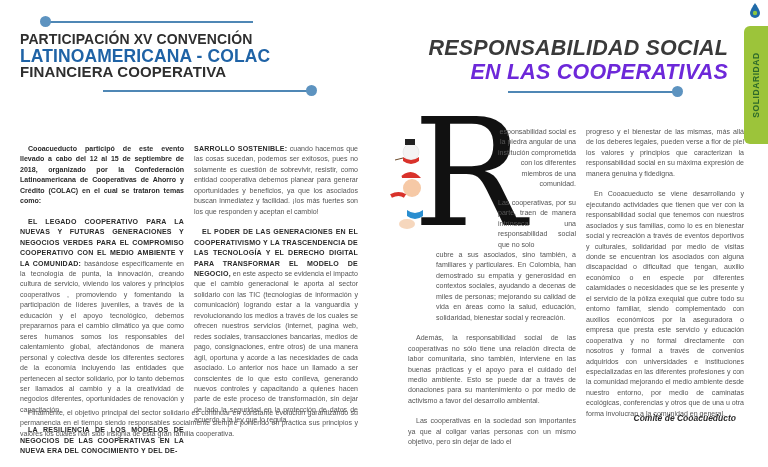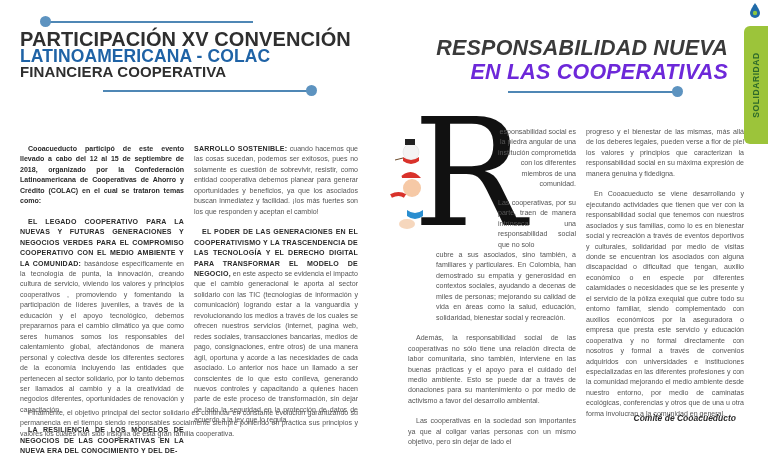--- a/index.html
+++ b/index.html
@@ -12,21 +12,21 @@
   .left-page { left:0; width:384px; }
   .right-page { left:384px; width:384px; }
 
   
   .deco-line { position:absolute; height:1.5px; background:#4f87b5; }
   .deco-dot { position:absolute; width:11px; height:11px; border-radius:50%; background:#5d93c0; }
 
   
   .left-title { position:absolute; left:20px; top:31px; width:340px; }
   .lt-line { font-family:"Liberation Sans", sans-serif; font-weight:bold; line-height:16px; letter-spacing:0.1px; white-space:nowrap; }
-  .lt1 { font-size:20px; color:#2f2f2f; }
+  .lt1 { font-size:14px; color:#2f2f2f; }
   .lt2 { font-size:15px; color:#2f2f2f; }
   .lt3 { font-size:17.5px; color:#1f63a6; margin-top:1px; }
 
   
   .col { position:absolute; font-size:7.05px; line-height:10.45px; text-align:justify; color:#555; }
   .col p { margin:0 0 10px 0; text-indent:8px; }
   .col p.noind { text-indent:0; }
   .col b { color:#2a2a2a; }
   .col .caps { font-weight:bold; color:#2a2a2a; letter-spacing:0.2px; }
 
@@ -103,21 +103,21 @@
 <svg class="drop-icon" viewBox="0 0 12 16">
   <path d="M6 1 C6 1 1 8 1 11 A5 5 0 0 0 11 11 C11 8 6 1 6 1 Z" fill="#1f6aa8"></path>
   <circle cx="6" cy="11" r="2.2" fill="#8cc63f"></circle>
 </svg>
 
 <div class="side-tab">
   <span class="side-tab-label">SOLIDARIDAD</span>
 </div>
 
 <div class="right-title">
-  <div class="rt1">RESPONSABILIDAD NUEVA</div>
+  <div class="rt1">RESPONSABILIDAD SOCIAL</div>
   <div class="rt2">EN LAS COOPERATIVAS</div>
 </div>
 
 <div class="deco-line" style="left:508px; top:91px; width:170px;"></div>
 <div class="deco-dot" style="left:672px; top:86px;"></div>
 
 <svg class="santa-figures" viewBox="0 0 40 110">
 
   <circle cx="26" cy="22" r="8" fill="#f4f4f4" stroke="#ddd" stroke-width="0.5"></circle>
   <rect x="20" y="9" width="10" height="6" fill="#222"></rect>

